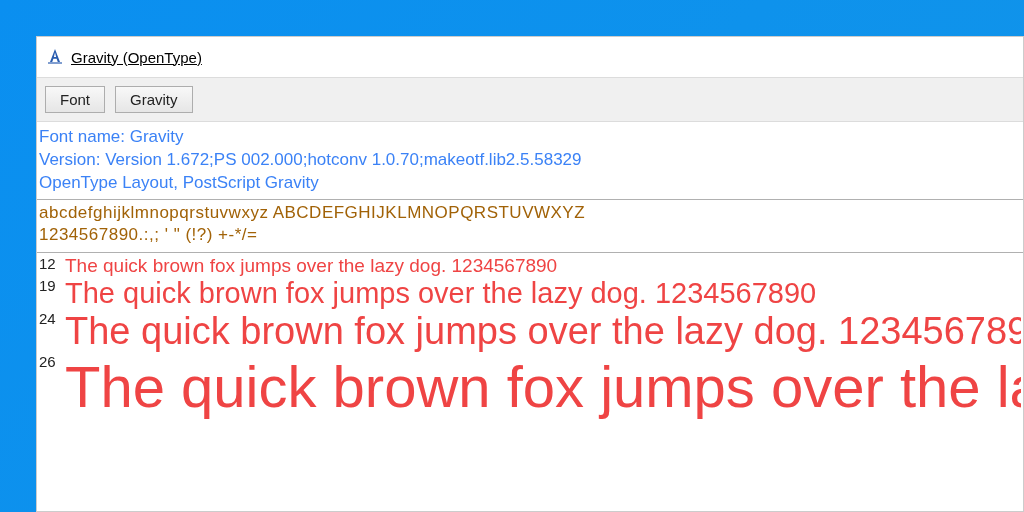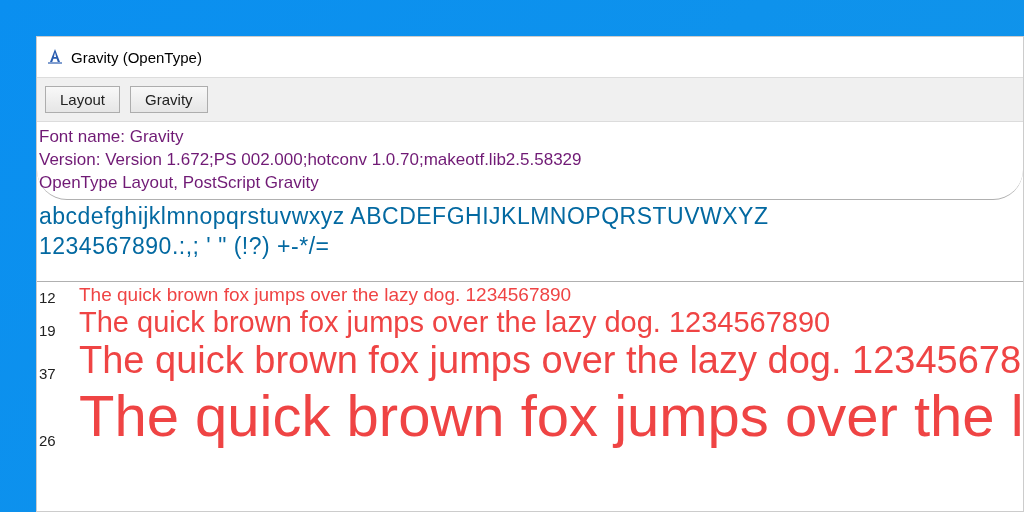--- a/index.html
+++ b/index.html
@@ -21,20 +21,21 @@
     display: flex;
     flex-direction: column;
     overflow: hidden;
   }
   .titlebar {
     height: 40px;
     display: flex;
     align-items: center;
     padding: 12px 8px;
     background: #ffffff;
+    text-decoration: underline;
   }
   .titlebar .icon {
     width: 20px;
     height: 20px;
     margin-right: 6px;
     display: flex;
     align-items: center;
     justify-content: center;
   }
   .titlebar .title {
@@ -56,44 +57,42 @@
     font-size: 15px;
     color: #222;
     cursor: pointer;
     font-family: inherit;
   }
   .meta {
     padding: 4px 2px 4px 2px;
     border-bottom: 1px solid #b0b0b0;
     font-size: 17px;
     line-height: 1.35;
-    color: #701a75;
-    border-radius: 30px;
+    color: #3b82f6;
   }
   .meta div { white-space: nowrap; }
   .glyphs {
-    padding: 2px 2px 19px 2px;
+    padding: 2px 2px 6px 2px;
     border-bottom: 1px solid #b0b0b0;
-    font-size: 23px;
+    font-size: 17px;
     line-height: 1.3;
-    color: #0369a1;
+    color: #a16207;
     letter-spacing: 0.5px;
     white-space: nowrap;
     overflow: hidden;
   }
   .samples {
     padding: 2px 2px;
     display: flex;
     flex-direction: column;
     overflow: hidden;
   }
   .sample-row {
     display: flex;
-    align-items: flex-end;
-    gap: 14px;
+    align-items: flex-start;
     white-space: nowrap;
     overflow: hidden;
   }
   .size-label {
     font-size: 15px;
     color: #222;
     width: 26px;
     flex-shrink: 0;
   }
   .sample-text {
@@ -108,21 +107,21 @@
     <span class="icon">
       <svg width="18" height="18" viewBox="0 0 18 18">
         <path d="M9 1 L14 14 L11.8 14 L10.6 10.8 L7.4 10.8 L6.2 14 L4 14 Z M9 4.5 L7.9 8.9 L10.1 8.9 Z" fill="#2a5db0"></path>
         <path d="M2 15 L16 15" stroke="#2a5db0" stroke-width="1.2"></path>
       </svg>
     </span>
     <span class="title">Gravity (OpenType)</span>
   </div>
 
   <div class="toolbar">
-    <button class="btn">Layout</button>
+    <button class="btn">Font</button>
     <button class="btn">Gravity</button>
   </div>
 
   <div class="meta">
     <div>Font name: Gravity</div>
     <div>Version: Version 1.672;PS 002.000;hotconv 1.0.70;makeotf.lib2.5.58329</div>
     <div>OpenType Layout, PostScript Gravity</div>
   </div>
 
   <div class="glyphs">
@@ -133,21 +132,21 @@
   <div class="samples">
       <div class="sample-row">
         <span class="size-label">12</span>
         <span class="sample-text" style="font-size: 19px;">The quick brown fox jumps over the lazy dog. 1234567890</span>
       </div>
       <div class="sample-row">
         <span class="size-label">19</span>
         <span class="sample-text" style="font-size: 29px;">The quick brown fox jumps over the lazy dog. 1234567890</span>
       </div>
       <div class="sample-row">
-        <span class="size-label">37</span>
+        <span class="size-label">24</span>
         <span class="sample-text" style="font-size: 38px;">The quick brown fox jumps over the lazy dog. 1234567890</span>
       </div>
       <div class="sample-row">
         <span class="size-label">26</span>
         <span class="sample-text" style="font-size: 58px;">The quick brown fox jumps over the lazy dog. 1234567890</span>
       </div>
     </div>
 </div>
 
 </body></html>

